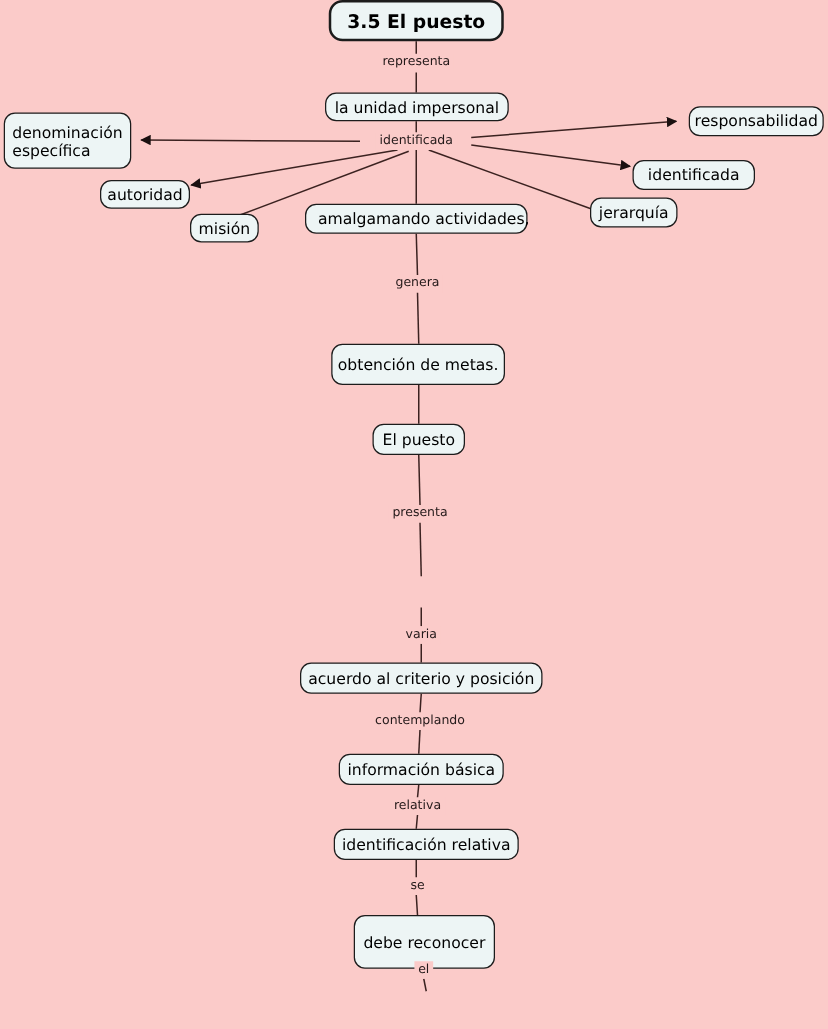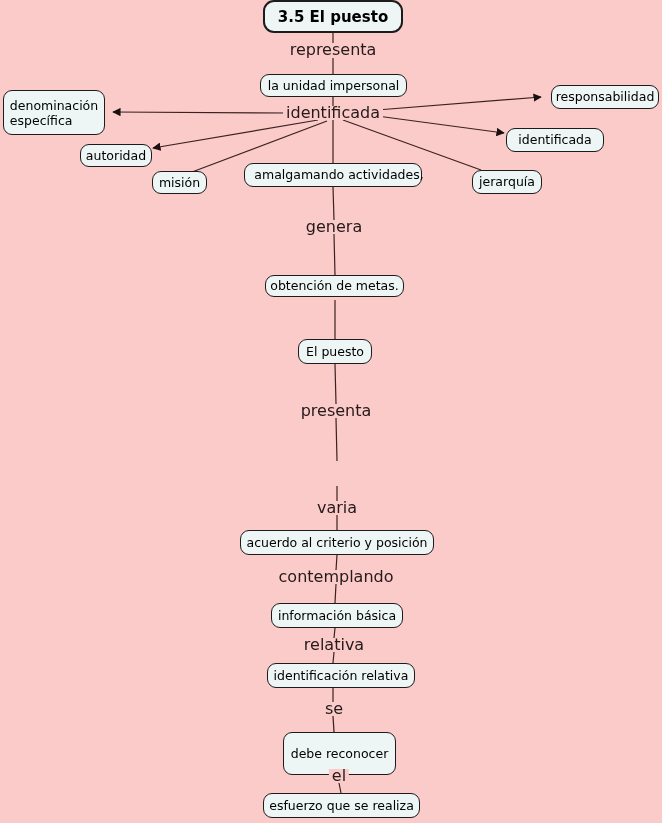--- a/index.html
+++ b/index.html
@@ -56,21 +56,21 @@
   .node.title {
     font-weight: bold;
     font-size: 15px;
     border-width: 2px;
     border-radius: 11px;
   }
   .link-label {
     position: absolute;
     z-index: 3;
     color: #241a1a;
-    font-size: 16px;
+    font-size: 10px;
     line-height: 14px;
     text-align: center;
     white-space: nowrap;
     background: #fbcbc9;
     padding: 0 3px;
     transform: translateX(-50%);
   }
 </style>
 </head>
 <body>
@@ -140,33 +140,33 @@
   </div>
 
   <div class="node" style="left:152px; top:171px; width:55px; height:23px;">
     <span>misión</span>
   </div>
 
   <div class="node" style="left:244px; top:163px; width:178px; height:24px;padding-left:20px;">
     <span>amalgamando actividades,</span>
   </div>
 
-  <div class="node" style="left:472px; top:170px; width:70px; height:24px;">
+  <div class="node" style="left:472px; top:158px; width:70px; height:24px;">
     <span>jerarquía</span>
   </div>
 
   <div class="node" style="left:506px; top:128px; width:98px; height:24px;">
     <span>identificada</span>
   </div>
 
   <div class="node" style="left:551px; top:85px; width:108px; height:24px;">
     <span>responsabilidad</span>
   </div>
 
-  <div class="node" style="left:265px; top:275px; width:139px; height:22px;">
+  <div class="node" style="left:265px; top:275px; width:139px; height:33px;">
     <span>obtención de metas.</span>
   </div>
 
   <div class="node" style="left:298px; top:339px; width:74px; height:25px;">
     <span>El puesto</span>
   </div>
 
 
   <div class="node" style="left:240px; top:530px; width:194px; height:25px;">
     <span>acuerdo al criterio y posición</span>
@@ -177,23 +177,20 @@
   </div>
 
   <div class="node" style="left:267px; top:663px; width:148px; height:25px;">
     <span>identificación relativa</span>
   </div>
 
   <div class="node" style="left:283px; top:732px; width:113px; height:43px;">
     <span>debe reconocer</span>
   </div>
 
-  <div class="node" style="left:263px; top:793px; width:157px; height:25px;">
-    <span>esfuerzo que se realiza</span>
-  </div>
 
   <div class="link-label" style="left:333px; top:43px;">
     <span>representa</span>
   </div>
 
   <div class="link-label" style="left:333px; top:106px;">
     <span>identificada</span>
   </div>
 
   <div class="link-label" style="left:334px; top:220px;">

